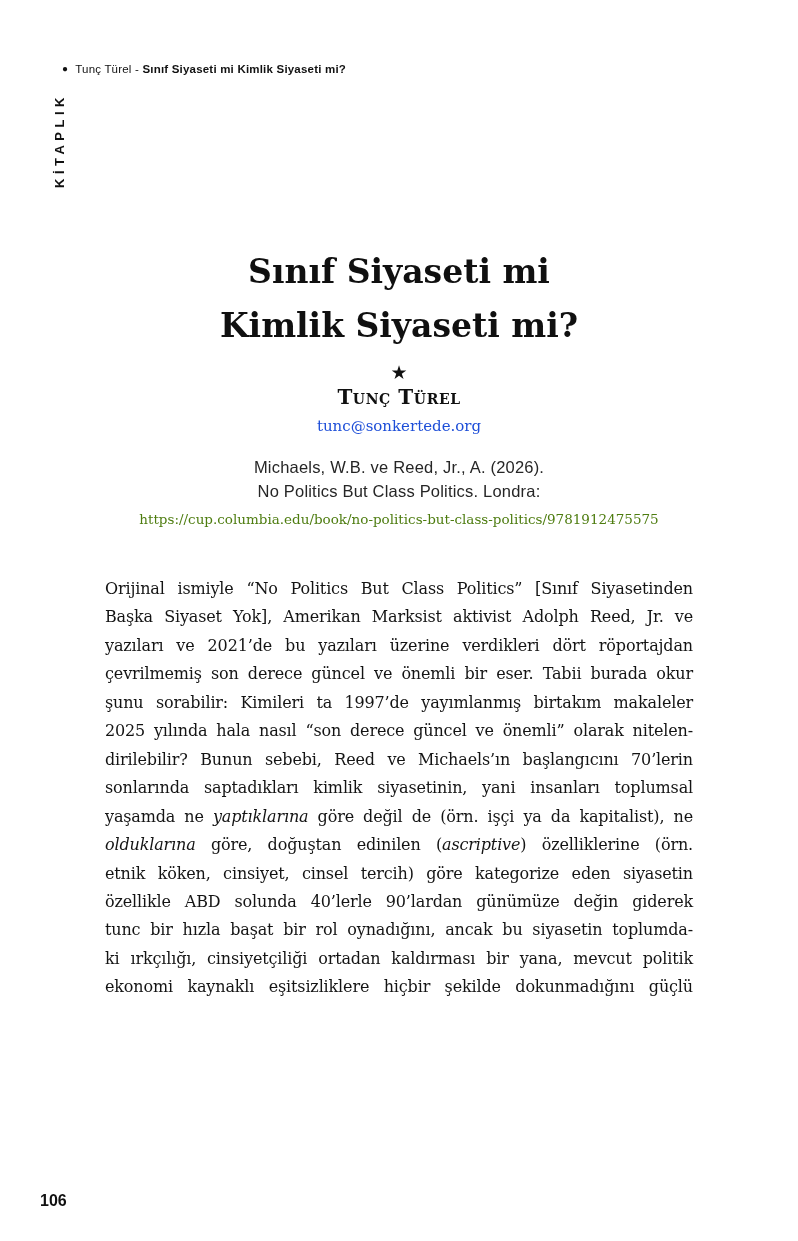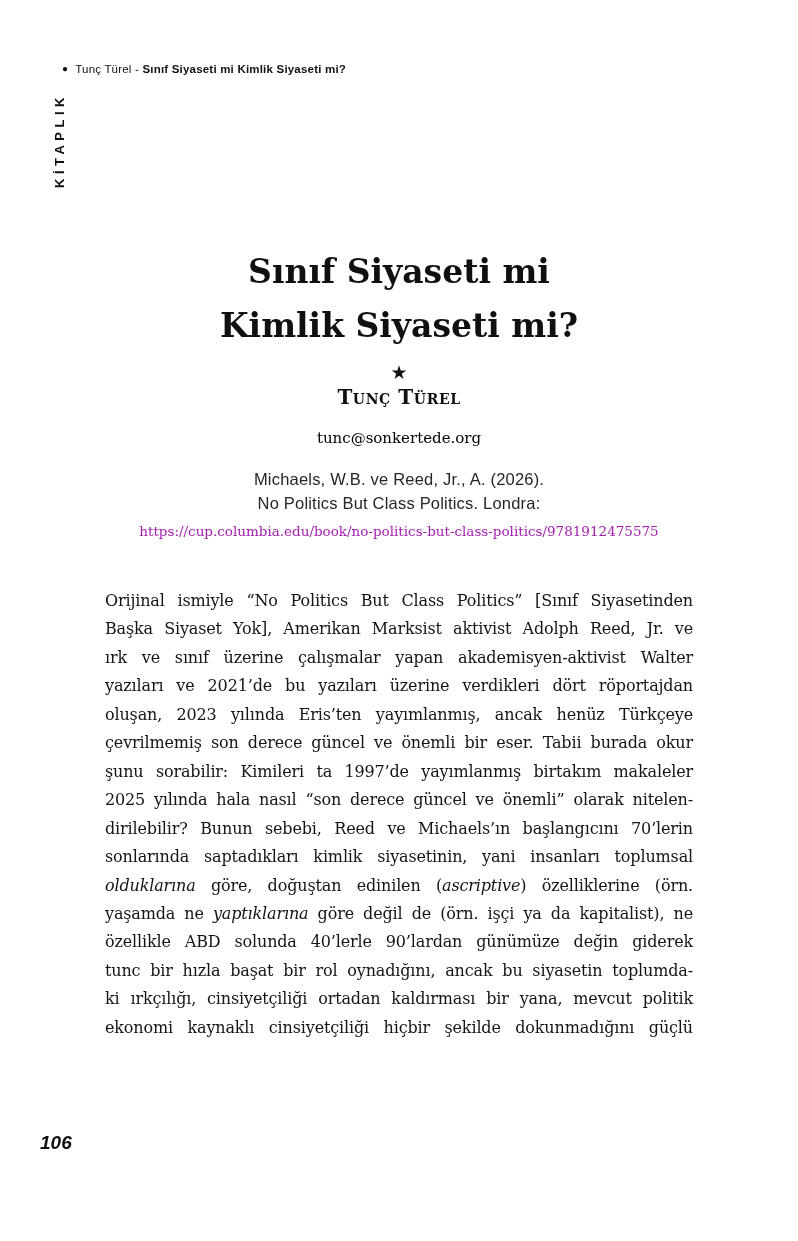--- a/index.html
+++ b/index.html
@@ -64,30 +64,30 @@
   .title .title-line { display: block; }
   .star { margin-top: 9px; font-size: 19px; line-height: 20px; color: #101010; }
   .author {
     margin-top: 3px;
     font-size: 20px;
     font-weight: 700;
     font-variant-caps: small-caps;
     letter-spacing: 0.6px;
     color: #101010;
   }
-  .email { margin-top: 20px; font-size: 15px; color: #000000; }
+  .email { margin-top: 8px; font-size: 15px; color: #1d4ed8; }
   .citation {
     margin-top: 20px;
     font-family: "Liberation Sans", sans-serif;
     font-size: 16.5px;
     line-height: 24px;
     letter-spacing: 0.2px;
     color: #262626;
   }
-  .citation-url { margin-top: 8px; font-size: 13.5px; color: #a21caf; }
+  .citation-url { margin-top: 8px; font-size: 13.5px; color: #4d7c0f; }
 
   
   .body-text {
     width: 588px;
     margin: 48px auto 8px auto;
     text-align: justify;
     font-size: 16px;
     line-height: 28.45px;
     letter-spacing: -0.15px;
     color: #141414;
@@ -95,26 +95,25 @@
   .body-line {
     text-align: justify;
     text-align-last: justify;
   }
   .body-line em { font-style: italic; }
 
   
   .page-number {
     position: absolute;
     left: 40px;
-    top: 1132px;
+    top: 1192px;
     font-family: "Liberation Sans", sans-serif;
     font-weight: 700;
-    font-size: 19px;
+    font-size: 16px;
     color: #111;
-    font-style: italic;
   }
 </style>
 </head>
 <body>
 
 <div class="page">
 
   <header class="running-header">
     <span class="bullet">●</span><span class="hdr-author">Tunç Türel - </span><span class="hdr-title">Sınıf Siyaseti mi Kimlik Siyaseti mi?</span>
   </header>
@@ -135,32 +134,31 @@
     <div class="citation">
       <div>Michaels, W.B. ve Reed, Jr., A. (2026).</div>
       <div>No Politics But Class Politics. Londra:</div>
     </div>
 
     <div class="citation-url">https://cup.columbia.edu/book/no-politics-but-class-politics/9781912475575</div>
 
     <div class="body-text" id="body-paragraph">
         <div class="body-line"><span>Orijinal ismiyle “No Politics But Class Politics” [Sınıf Siyasetinden</span></div>
         <div class="body-line"><span>Başka Siyaset Yok], Amerikan Marksist aktivist Adolph Reed, Jr. ve</span></div>
-        <div class="body-line"><span>ırk ve sınıf üzerine çalışmalar yapan akademisyen-aktivist Walter</span></div>
         <div class="body-line"><span>yazıları ve 2021’de bu yazıları üzerine verdikleri dört röportajdan</span></div>
-        <div class="body-line"><span>oluşan, 2023 yılında Eris’ten yayımlanmış, ancak henüz Türkçeye</span></div>
         <div class="body-line"><span>çevrilmemiş son derece güncel ve önemli bir eser. Tabii burada okur</span></div>
         <div class="body-line"><span>şunu sorabilir: Kimileri ta 1997’de yayımlanmış birtakım makaleler</span></div>
         <div class="body-line"><span>2025 yılında hala nasıl “son derece güncel ve önemli” olarak nitelen-</span></div>
         <div class="body-line"><span>dirilebilir? Bunun sebebi, Reed ve Michaels’ın başlangıcını 70’lerin</span></div>
         <div class="body-line"><span>sonlarında saptadıkları kimlik siyasetinin, yani insanları toplumsal</span></div>
+        <div class="body-line"><span>yaşamda ne </span><em>yaptıklarına</em><span> göre değil de (örn. işçi ya da kapitalist), ne</span></div>
         <div class="body-line"><em>olduklarına</em><span> göre, doğuştan edinilen (</span><em>ascriptive</em><span>) özelliklerine (örn.</span></div>
-        <div class="body-line"><span>yaşamda ne </span><em>yaptıklarına</em><span> göre değil de (örn. işçi ya da kapitalist), ne</span></div>
+        <div class="body-line"><span>etnik köken, cinsiyet, cinsel tercih) göre kategorize eden siyasetin</span></div>
         <div class="body-line"><span>özellikle ABD solunda 40’lerle 90’lardan günümüze değin giderek</span></div>
         <div class="body-line"><span>tunc bir hızla başat bir rol oynadığını, ancak bu siyasetin toplumda-</span></div>
         <div class="body-line"><span>ki ırkçılığı, cinsiyetçiliği ortadan kaldırması bir yana, mevcut politik</span></div>
-        <div class="body-line"><span>ekonomi kaynaklı cinsiyetçiliği hiçbir şekilde dokunmadığını güçlü</span></div>
+        <div class="body-line"><span>ekonomi kaynaklı eşitsizliklere hiçbir şekilde dokunmadığını güçlü</span></div>
       </div>
   </main>
 
   <div class="page-number">106</div>
 
 </div>
 
 </body></html>

